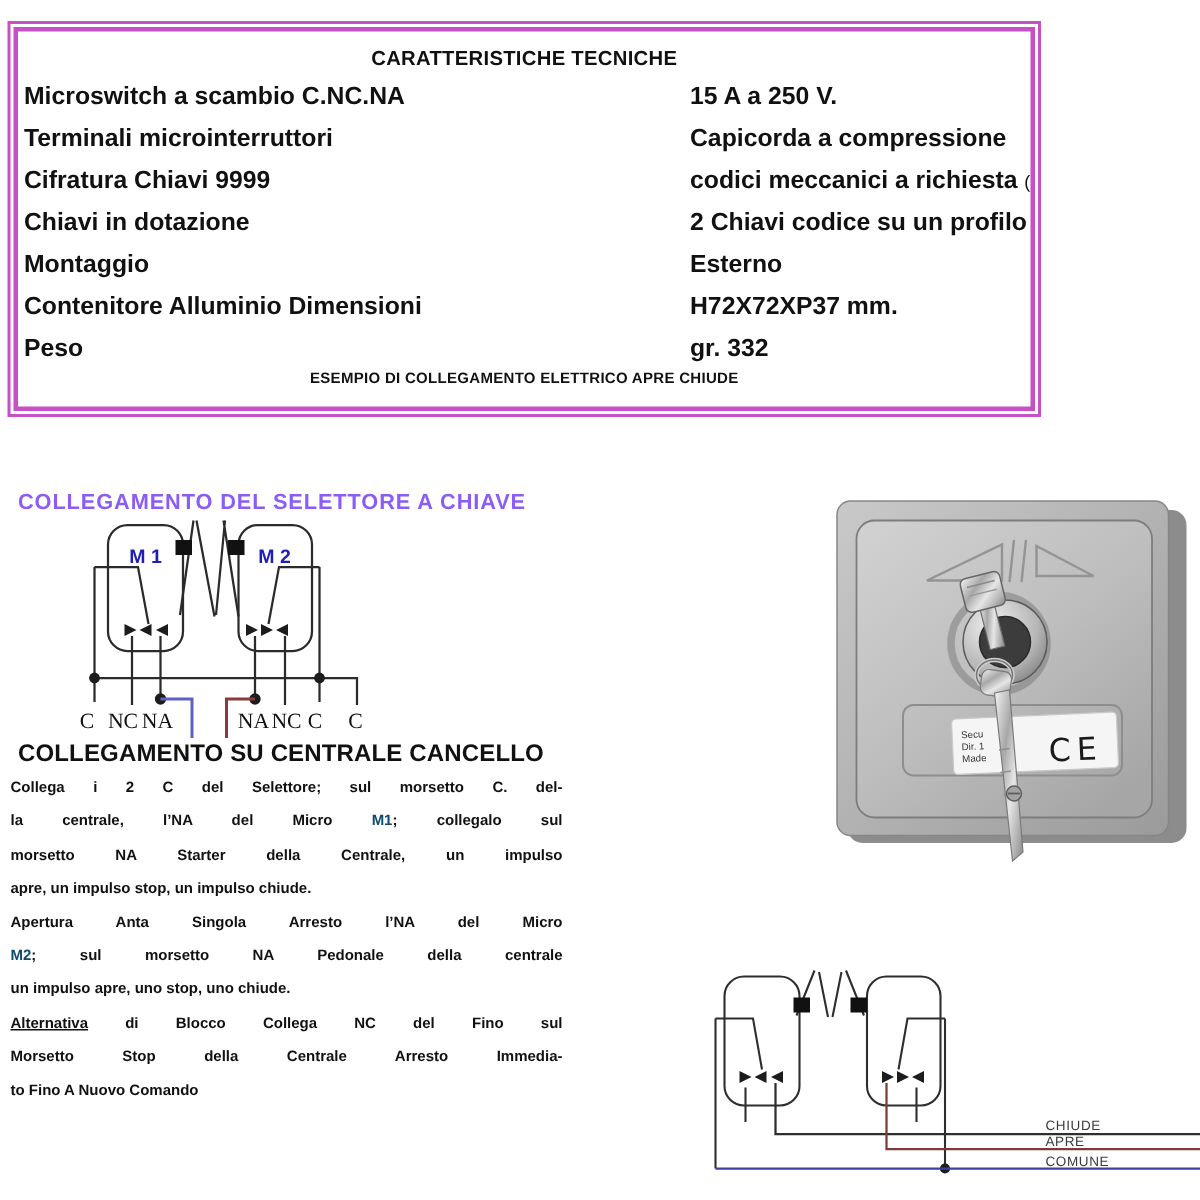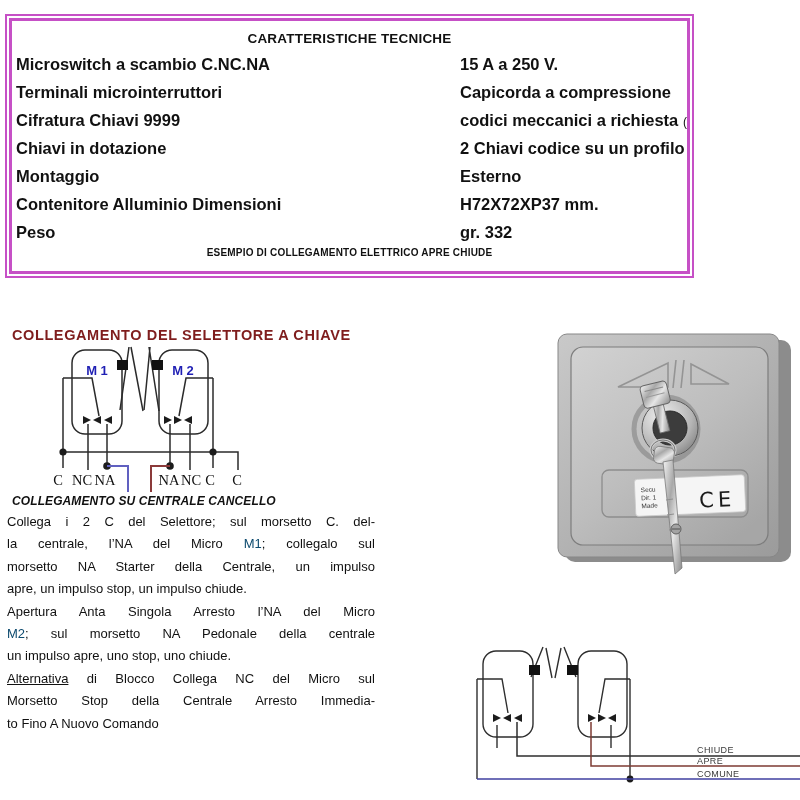--- a/index.html
+++ b/index.html
@@ -13,27 +13,27 @@
   .spec-inner{width:100%;height:100%;border:3px solid #c650c6;box-sizing:border-box;
     padding:0 4px;overflow:hidden;}
   .spec-title{text-align:center;font-size:13.5px;font-weight:bold;margin-top:10px;letter-spacing:.2px;}
   .spec-rows{margin-top:4px;}
   .spec-row{position:relative;height:28px;line-height:28px;font-weight:bold;font-size:16.5px;white-space:nowrap;}
   .spec-row .val{position:absolute;left:444px;top:0;}
   .spec-row .note{font-size:12px;font-weight:normal;}
   .spec-footer{text-align:center;font-weight:bold;font-size:10px;margin-top:1px;letter-spacing:.2px;}
   
   .sel-heading{position:absolute;left:12px;top:327px;font-size:14.5px;font-weight:bold;
-    color:#7f1d1d;letter-spacing:.6px;white-space:nowrap;}
+    color:#8b5cf6;letter-spacing:.6px;white-space:nowrap;}
   
   .svg-abs{position:absolute;}
   
   .instructions{position:absolute;left:7px;top:494px;width:368px;}
-  .instr-heading{font-size:12px;font-weight:bold;padding-left:5px;margin:0 0 3px 0;white-space:nowrap;letter-spacing:.1px;font-style:italic;}
-  .instr-lines{font-size:13px;font-weight:normal;line-height:22.4px;}
+  .instr-heading{font-size:16px;font-weight:bold;padding-left:5px;margin:0 0 3px 0;white-space:nowrap;letter-spacing:.1px;}
+  .instr-lines{font-size:10px;font-weight:bold;line-height:22.4px;}
   .jline{display:block;text-align:justify;text-align-last:justify;}
   .lline{display:block;text-align:left;text-align-last:left;}
   .blue{color:#0c4a6e;}
   .und{text-decoration:underline;}
 </style>
 </head>
 <body>
 
 <div class="spec-outer">
   <div class="spec-inner">
@@ -133,21 +133,21 @@
 <div class="instructions">
   <div class="instr-heading">COLLEGAMENTO SU CENTRALE CANCELLO</div>
   <div class="instr-lines">
     <span class="jline"><span>Collega i 2 C del Selettore; sul morsetto C. del-</span></span>
     <span class="jline"><span>la centrale, l’NA del Micro </span><span class="blue">M1</span><span>; collegalo sul</span></span>
     <span class="jline"><span>morsetto NA Starter della Centrale, un impulso</span></span>
     <span class="lline"><span>apre, un impulso stop, un impulso chiude.</span></span>
     <span class="jline"><span>Apertura Anta Singola Arresto l’NA del Micro</span></span>
     <span class="jline"><span class="blue">M2</span><span>; sul morsetto NA Pedonale della centrale</span></span>
     <span class="lline"><span>un impulso apre, uno stop, uno chiude.</span></span>
-    <span class="jline"><span class="und">Alternativa</span><span> di Blocco Collega NC del Micro sul</span></span>
+    <span class="jline"><span class="und">Alternativa</span><span> di Blocco Collega NC del Fino sul</span></span>
     <span class="jline"><span>Morsetto Stop della Centrale Arresto Immedia-</span></span>
     <span class="lline"><span>to Fino A Nuovo Comando</span></span>
   </div>
 </div>
 
 <svg class="svg-abs" style="left:548px;top:330px;" width="250" height="252" viewBox="548 330 250 252">
   <defs>
     <linearGradient id="gBody" x1="0" y1="0" x2="1" y2="1">
       <stop offset="0" stop-color="#c9c9c9"></stop>
         <stop offset="1" stop-color="#9b9b9b"></stop>

